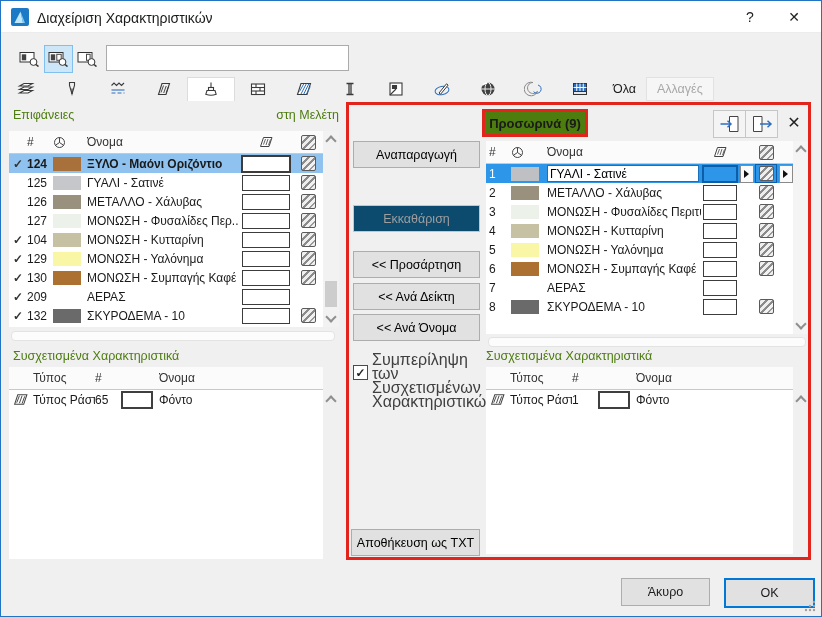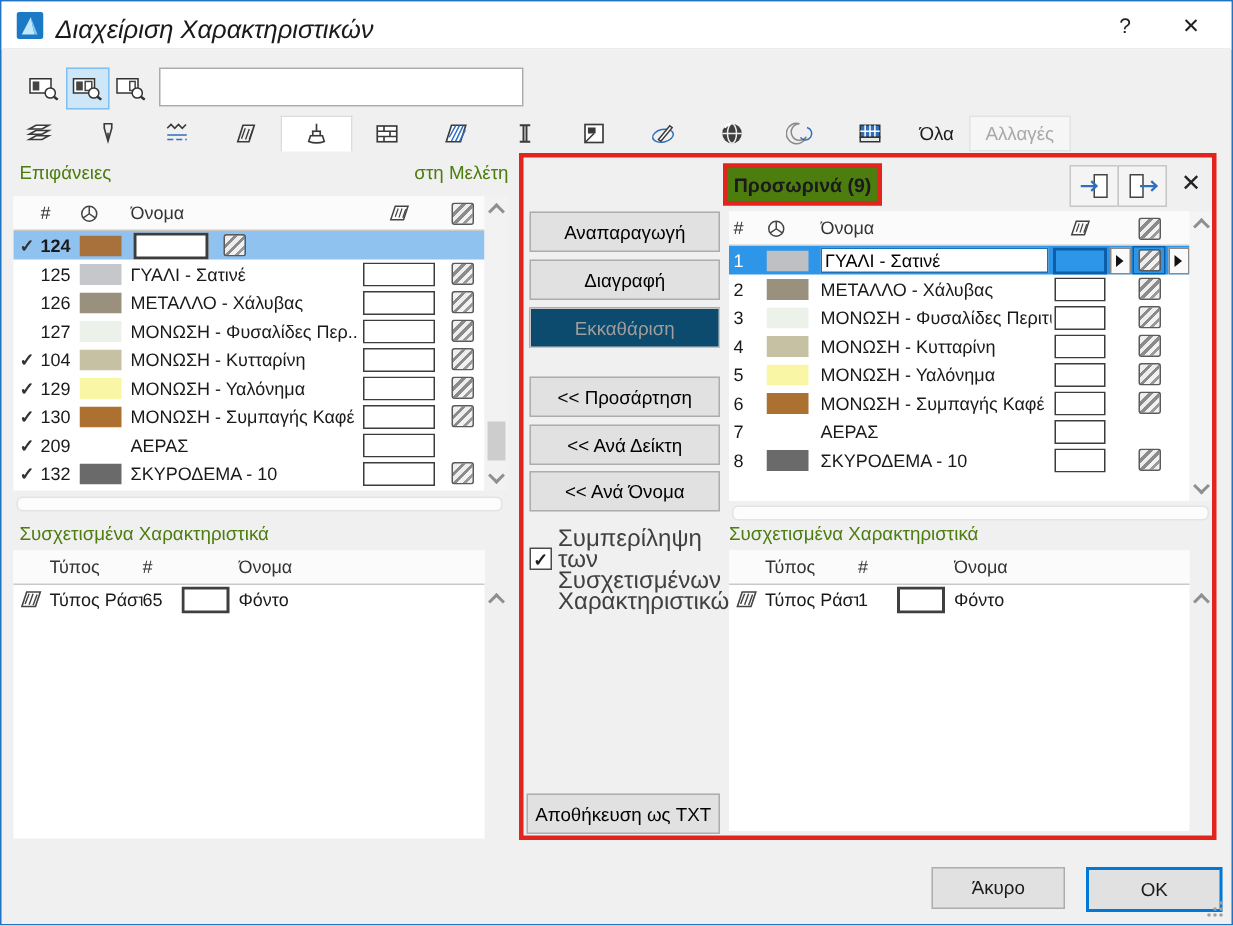--- a/index.html
+++ b/index.html
@@ -1,21 +1,21 @@
 <!DOCTYPE html>
 <html><head>
 <meta charset="utf-8">
 <style>
   html,body{margin:0;padding:0;background:#fff;}
   .win{position:relative;width:820px;height:615px;border:1px solid #2173C4;background:#F0F0F0;
        font-family:"Liberation Sans",sans-serif;font-size:12px;color:#1a1a1a;overflow:hidden;}
   .abs{position:absolute;}
   
   .titlebar{position:absolute;left:0;top:0;right:0;height:31px;background:#fff;border-bottom:1px solid #ececec;}
-  .title{position:absolute;left:36px;top:9px;font-size:17px;font-style:italic;}
+  .title{position:absolute;left:36px;top:9px;font-size:14px;}
   .tb-btn{position:absolute;top:5px;width:26px;height:22px;display:flex;align-items:center;justify-content:center;
           font-size:14px;color:#222;cursor:default;}
   
   .sbtn{position:absolute;top:44px;width:27px;height:26px;display:flex;align-items:center;justify-content:center;
         border:1px solid transparent;background:transparent;}
   .sbtn.active{background:#CDE6F8;border:1px solid #7FC0EE;}
   .searchbox{position:absolute;left:105px;top:44px;width:233px;height:24px;border:1px solid #ABABAB;background:#fff;
         font-family:"Liberation Sans",sans-serif;font-size:12px;padding:0 4px;box-sizing:content-box;}
   
   .tabstrip{position:absolute;left:2px;top:76px;height:24px;display:flex;align-items:stretch;}
@@ -262,20 +262,21 @@
           <i class="texicon"></i>
         </span>
     </div>
 
     <div class="trow sel">
       <span class="cell c0">✓</span>
       <span class="cell c1">124</span>
       <span class="cell c2">
           <i class="swatch" style="background-color: rgb(168, 112, 58);"></i>
         </span>
+      <span class="cell c3">ΞΥΛΟ - Μαόνι Οριζόντιο</span>
       <span class="cell c4">
           <i class="fillbox bold"></i>
         </span>
       <span class="cell c5">
           <i class="texicon"></i>
         </span>
     </div>
     <div class="trow">
       <span class="cell c0"></span>
       <span class="cell c1">125</span>
@@ -420,21 +421,20 @@
       <span class="cell a4">Φόντο</span>
     </div>
   </div>
   <div class="vscroll" style="left:322px;top:366px;height:192px;background:transparent">
     <span class="chevtop" style="top:26px">
         <i class="chev up"></i>
       </span>
   </div>
 
   <div class="btn" style="top:140px">Αναπαραγωγή</div>
-  <div class="btn" style="top:172px">Διαγραφή</div>
   <div class="btn disabled" style="top:204px">Εκκαθάριση</div>
   <div class="btn" style="top:250px">&lt;&lt; Προσάρτηση</div>
   <div class="btn" style="top:282px">&lt;&lt; Ανά Δείκτη</div>
   <div class="btn" style="top:313px">&lt;&lt; Ανά Όνομα</div>
   <div class="cbbox">✓</div>
   <div class="cblabel">Συμπερίληψη των Συσχετισμένων Χαρακτηριστικών</div>
   <div class="btn" style="left:350px;top:528px;width:127px">Αποθήκευση ως TXT</div>
 
   <div class="rtitle">Προσωρινά (9)</div>
   <div class="iconbtn" style="left:712px">

